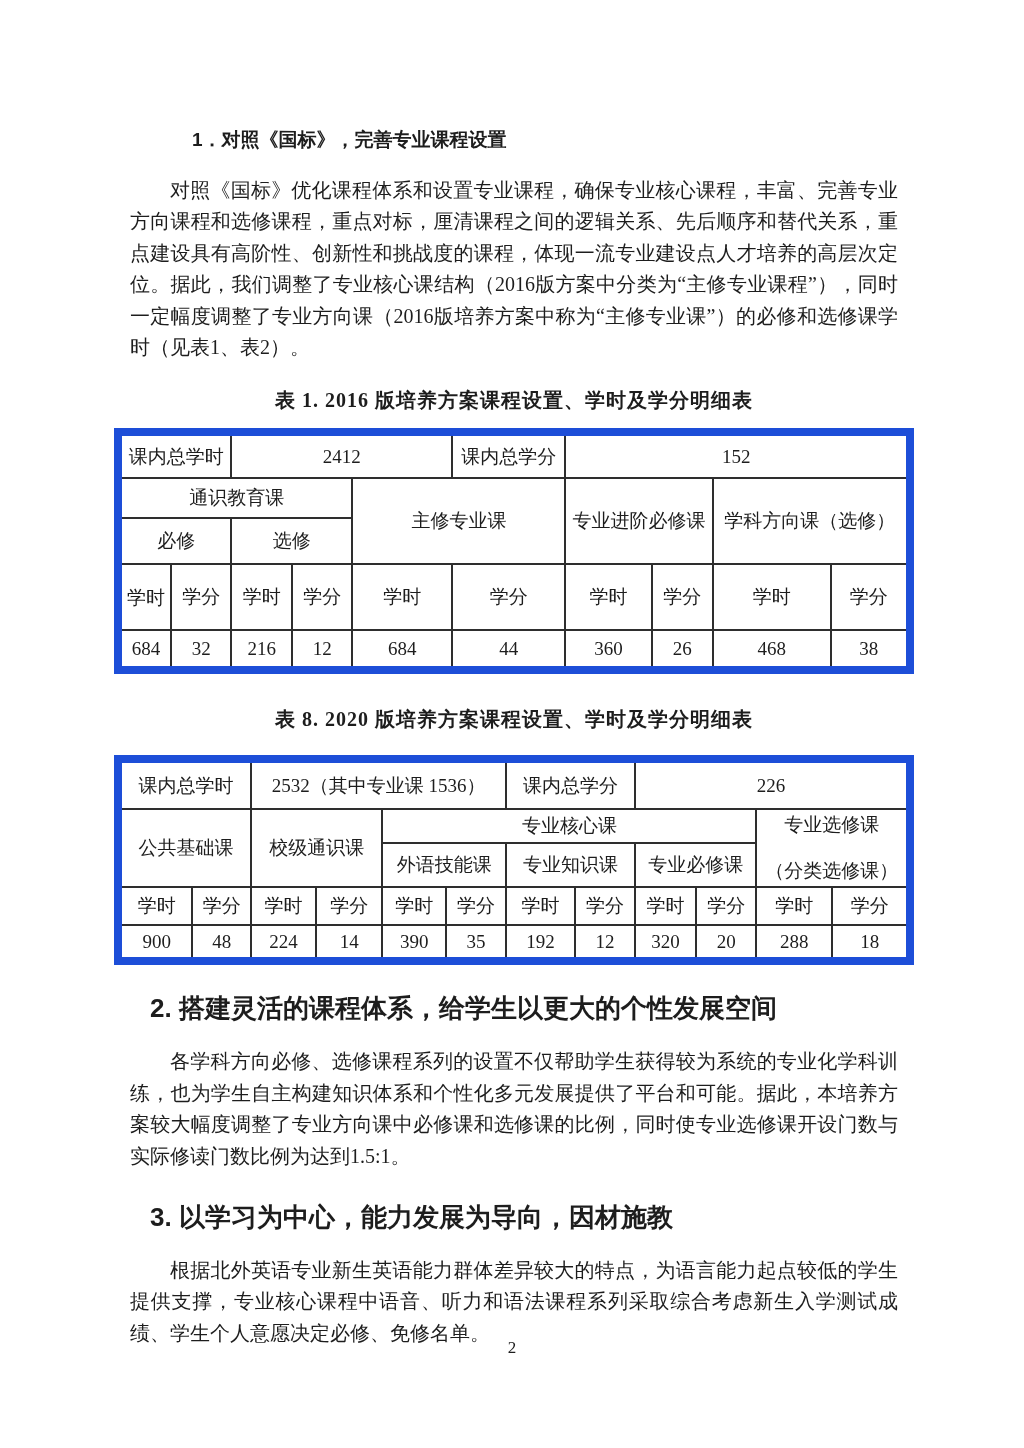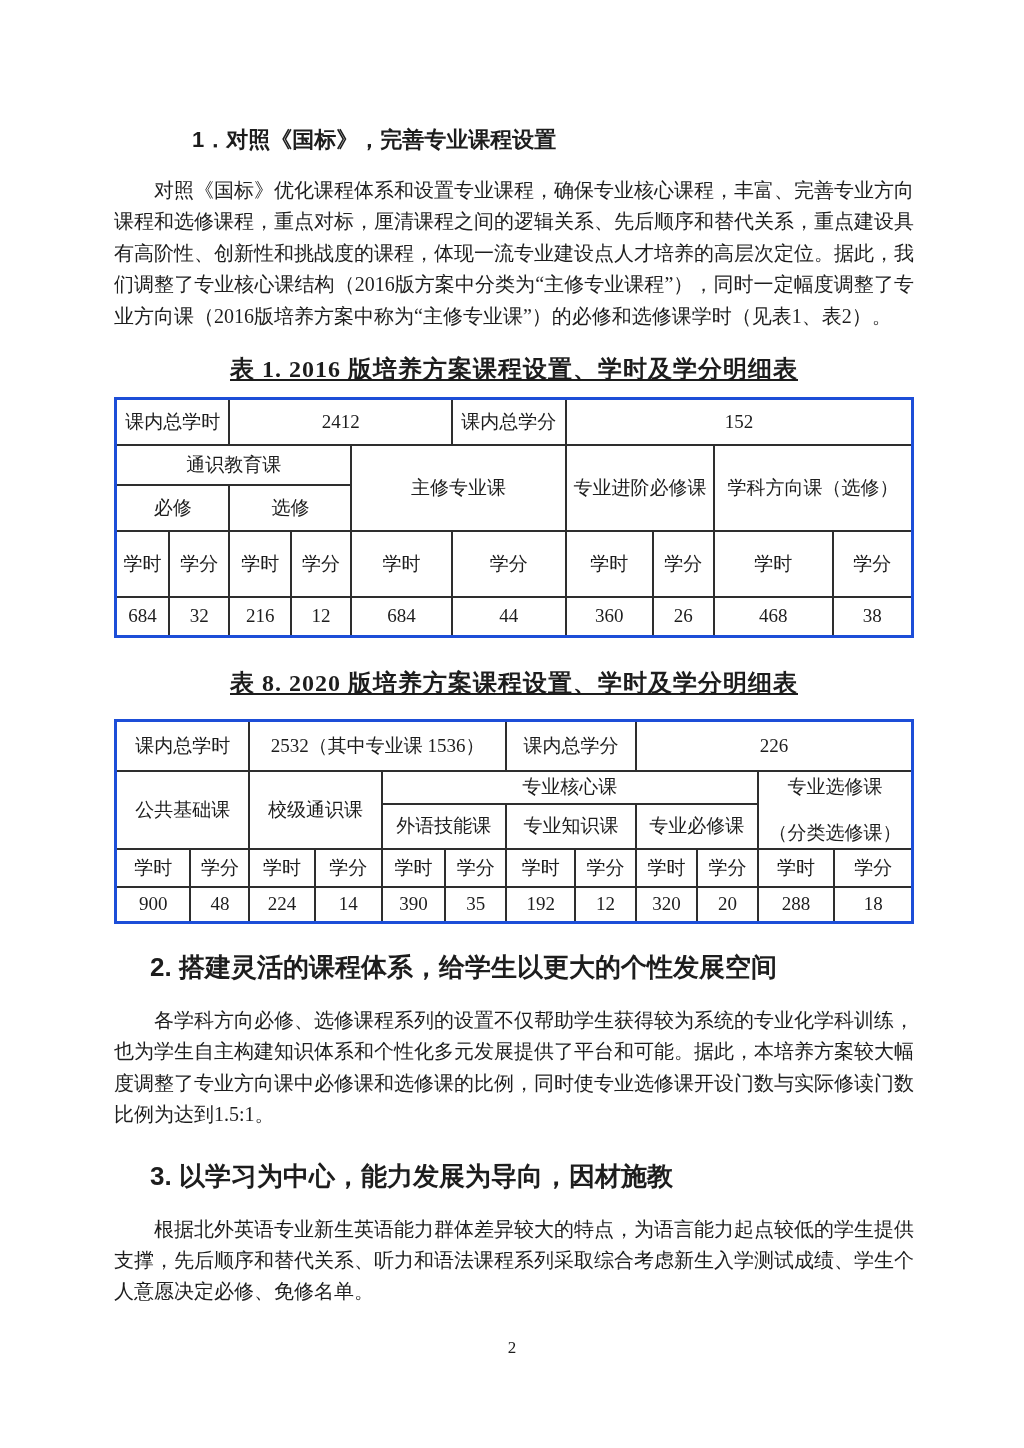--- a/index.html
+++ b/index.html
@@ -13,52 +13,51 @@
     padding:126px 110px 0 114px;
     overflow:hidden;
   }
   .sec-heading {
     font-family:"Liberation Sans","DejaVu Sans",sans-serif;
     font-weight:bold;
     font-size:26px;
     line-height:27px;
     margin:0;
   }
-  .sec-heading.first { padding-left:78px; font-size:22px; }
+  .sec-heading.first { padding-left:78px; font-size:19px; }
   .sec-heading.sub   { padding-left:36px; }
   .para {
     font-size:20px;
     line-height:31.4px;
     text-align:justify;
     text-indent:2em;
-    margin:0;
+    margin:16px;
   }
   .mt-para1   { margin-top:22px; }
   .mt-cap1    { margin-top:24px; }
   .mt-t1      { margin-top:14px; }
   .mt-cap2    { margin-top:32px; }
   .mt-t2      { margin-top:22px; }
   .mt-h2      { margin-top:30px; }
   .mt-para2   { margin-top:24px; }
   .mt-h3      { margin-top:32px; }
   .mt-para3   { margin-top:24px; }
   .caption {
     text-align:center;
     font-weight:bold;
-    font-size:24px;
+    font-size:20px;
     line-height:27px;
     letter-spacing:1px;
-    text-decoration:underline;
   }
   table.t {
     width:100%;
     border-collapse:collapse;
     table-layout:fixed;
     font-size:19px;
-    border:3px solid #1d4ed8;
+    border:8px solid #1d4ed8;
   }
   .t td {
     border:2px solid #2e2e2e;
     text-align:center;
     vertical-align:middle;
     padding:2px 3px;
     overflow:hidden;
   }
   .t1 .r1 { height:46px; }
   .t1 .r2 { height:40px; }
@@ -217,17 +216,17 @@
       </tr>
     </tbody>
   </table>
 
   <h2 class="sec-heading sub mt-h2">2. 搭建灵活的课程体系，给学生以更大的个性发展空间</h2>
 
   <p class="para mt-para2">各学科方向必修、选修课程系列的设置不仅帮助学生获得较为系统的专业化学科训练，也为学生自主构建知识体系和个性化多元发展提供了平台和可能。据此，本培养方案较大幅度调整了专业方向课中必修课和选修课的比例，同时使专业选修课开设门数与实际修读门数比例为达到1.5:1。</p>
 
   <h2 class="sec-heading sub mt-h3">3. 以学习为中心，能力发展为导向，因材施教</h2>
 
-  <p class="para mt-para3">根据北外英语专业新生英语能力群体差异较大的特点，为语言能力起点较低的学生提供支撑，先后顺序和替代关系、听力和语法课程系列采取综合考虑新生入学测试成绩、学生个人意愿决定必修、免修名单。</p>
+  <p class="para mt-para3">根据北外英语专业新生英语能力群体差异较大的特点，为语言能力起点较低的学生提供支撑，专业核心课程中语音、听力和语法课程系列采取综合考虑新生入学测试成绩、学生个人意愿决定必修、免修名单。</p>
 
   <div class="page-num">2</div>
 
 </div>
 
 </body></html>

